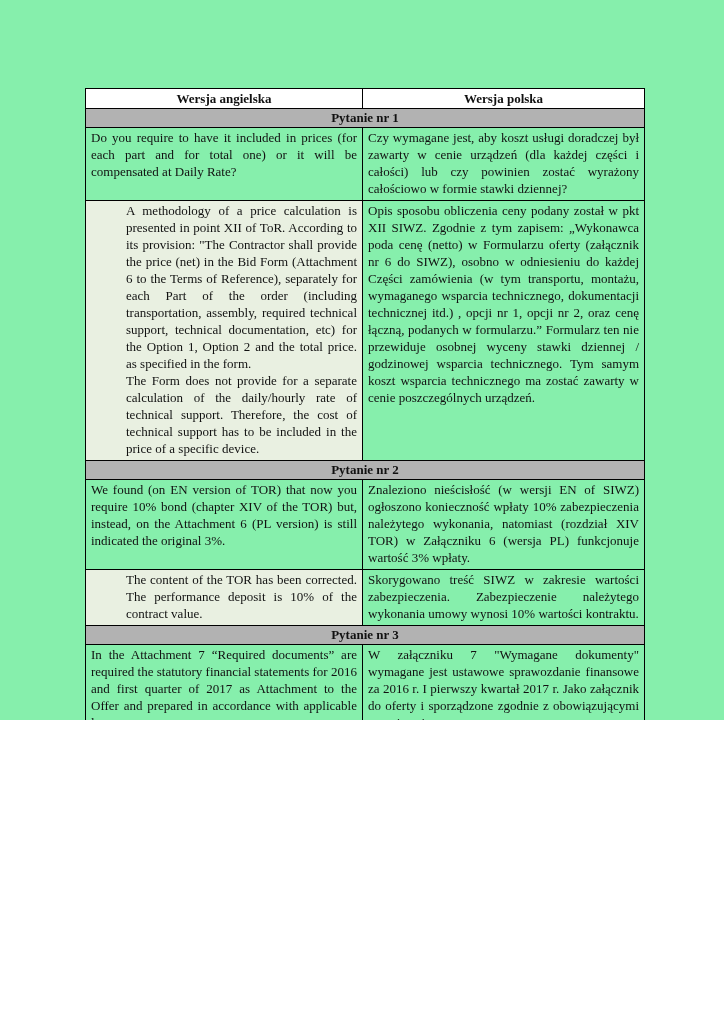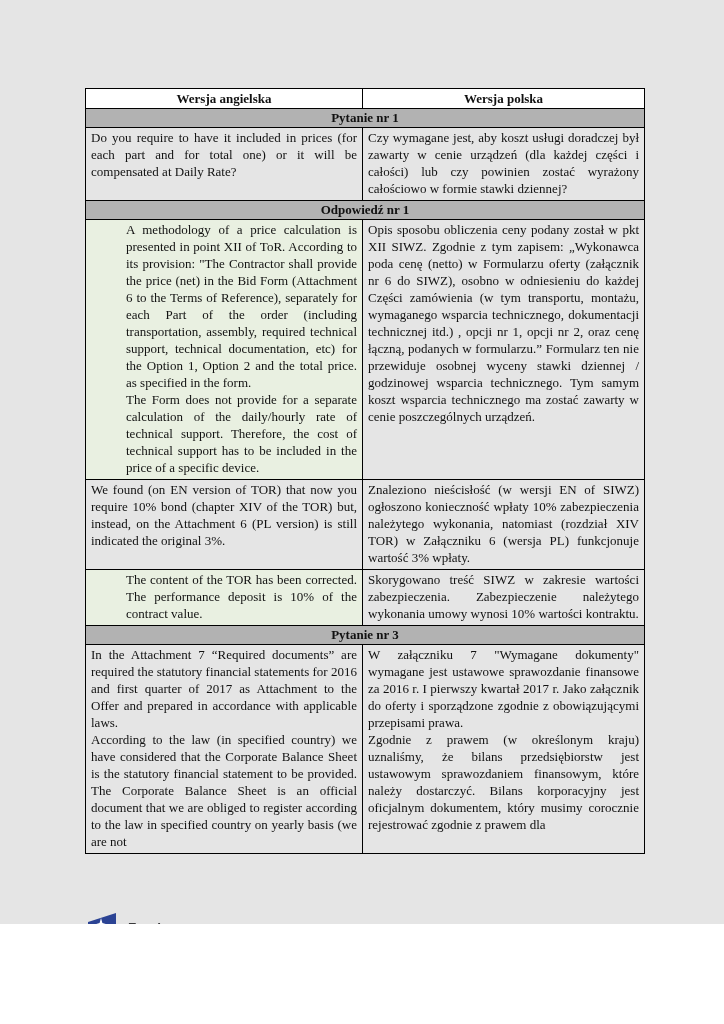--- a/index.html
+++ b/index.html
@@ -1,19 +1,19 @@
 <!DOCTYPE html>
 <html><head>
 <meta charset="utf-8">
 <style>
   html,body { margin:0; padding:0; background:#ffffff; }
   .page {
     position:relative;
-    width:724px; height:924px;
-    background:#e5e5e5;
+    width:724px; height:720px;
+    background:#86efac;
     overflow:hidden;
     font-family:"Liberation Serif", serif;
     color:#111;
   }
   table.qa {
     position:absolute;
     left:85px; top:88px;
     width:559px;
     border-collapse:collapse;
     table-layout:fixed;
@@ -108,28 +108,28 @@
 
       <tr>
         <td class="band" colspan="2">Pytanie nr 1</td>
       </tr>
       <tr>
         <td class="cell">Do you require to have it included in prices (for each part and for total one) or it will be compensated at Daily Rate?</td>
         <td class="cell">Czy wymagane jest, aby koszt usługi doradczej był zawarty w cenie urządzeń (dla każdej części i całości) lub czy powinien zostać wyrażony całościowo w formie stawki dziennej?</td>
       </tr>
 
       <tr>
-        <td class="band" colspan="2">Odpowiedź nr 1</td>
-      </tr>
-      <tr>
         <td class="cell green">A methodology of a price calculation is presented in point XII of ToR. According to its provision: "The Contractor shall provide the price (net) in the Bid Form (Attachment 6 to the Terms of Reference), separately for each Part of the order (including transportation, assembly, required technical support, technical documentation, etc) for the Option 1, Option 2 and the total price. as specified in the form.
 The Form does not provide for a separate calculation of the daily/hourly rate of technical support. Therefore, the cost of technical support has to be included in the price of a specific device.</td>
         <td class="cell">Opis sposobu obliczenia ceny podany został w pkt XII SIWZ. Zgodnie z tym zapisem: „Wykonawca poda cenę (netto) w Formularzu oferty (załącznik nr 6 do SIWZ), osobno w odniesieniu do każdej Części zamówienia (w tym transportu, montażu, wymaganego wsparcia technicznego, dokumentacji technicznej itd.) , opcji nr 1, opcji nr 2, oraz cenę łączną, podanych w formularzu.” Formularz ten nie przewiduje osobnej wyceny stawki dziennej / godzinowej wsparcia technicznego. Tym samym koszt wsparcia technicznego ma zostać zawarty w cenie poszczególnych urządzeń.</td>
       </tr>
 
+      <tr>
+        <td class="band" colspan="2">Pytanie nr 2</td>
+      </tr>
       <tr>
         <td class="cell">We found (on EN version of TOR) that now you require 10% bond (chapter XIV of the TOR) but, instead, on the Attachment 6 (PL version) is still indicated the original 3%.</td>
         <td class="cell">Znaleziono nieścisłość (w wersji EN of SIWZ) ogłoszono konieczność wpłaty 10% zabezpieczenia należytego wykonania, natomiast (rozdział XIV TOR) w Załączniku 6 (wersja PL) funkcjonuje wartość 3% wpłaty.</td>
       </tr>
 
       <tr>
         <td class="cell green">The content of the TOR has been corrected. The performance deposit is 10% of the contract value.</td>
         <td class="cell">Skorygowano treść SIWZ w zakresie wartości zabezpieczenia. Zabezpieczenie należytego wykonania umowy wynosi 10% wartości kontraktu.</td>
       </tr>
 

